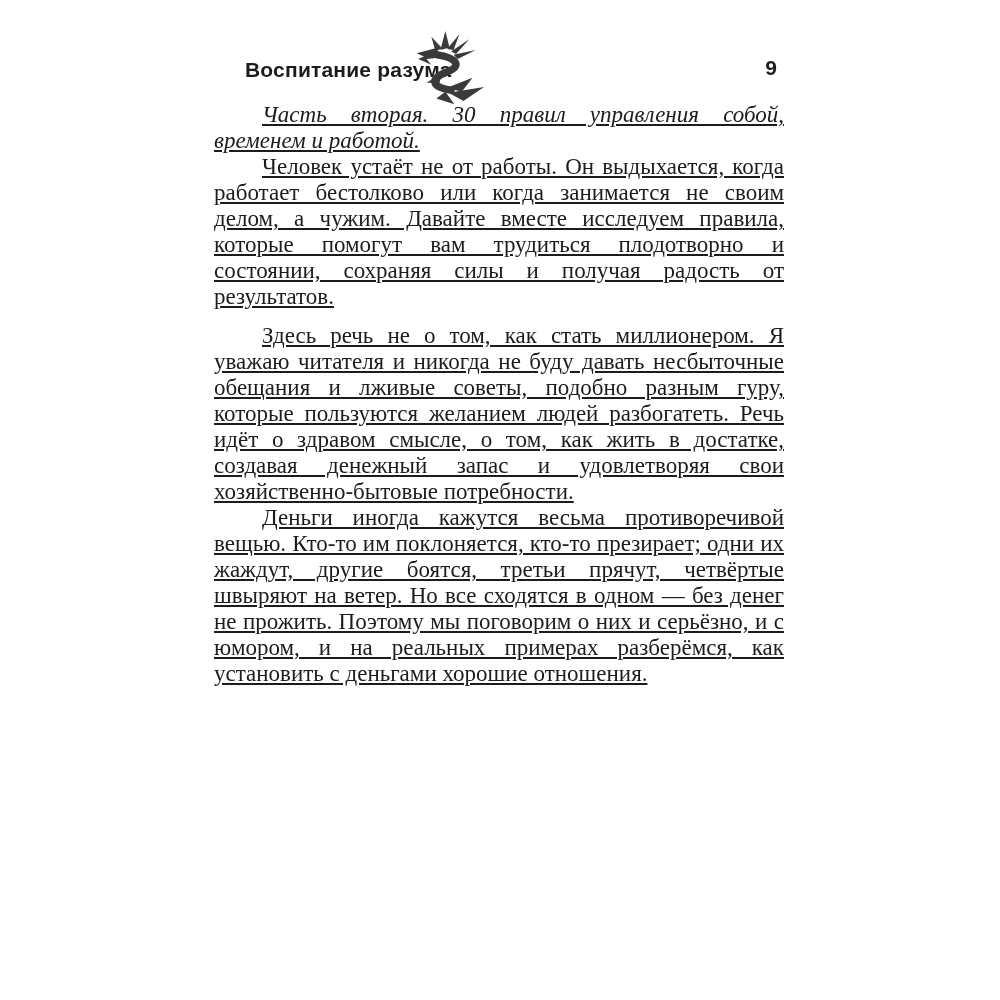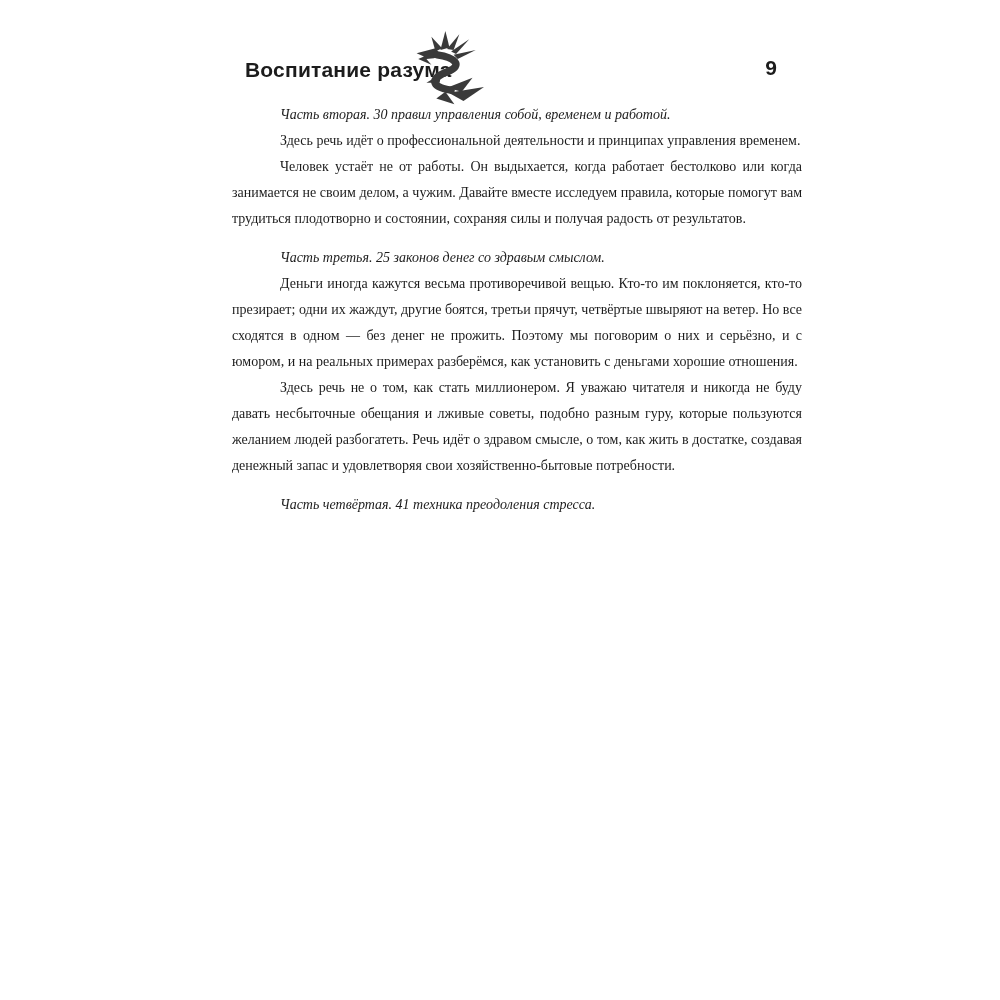--- a/index.html
+++ b/index.html
@@ -42,27 +42,28 @@
     width: 26px;
     text-align: center;
     font-family: "Liberation Sans", sans-serif;
     font-size: 21px;
     font-weight: 600;
     color: #1c1c1c;
   }
   
   .text-block {
     position: absolute;
-    left: 232px;
+    left: 214px;
     top: 102px;
     width: 570px;
-    font-size: 14px;
+    font-size: 23px;
     line-height: 26px;
     text-align: justify;
     hyphens: auto;
+    text-decoration: underline;
     -webkit-hyphens: auto;
   }
   .text-block p {
     margin: 0;
     text-indent: 48px;
   }
   .section-heading {
     font-style: italic;
   }
   .section + .section {
@@ -97,28 +98,25 @@
       <path d="M38 29 C 60 32, 69 42, 52 49 C 29 57, 29 68, 55 72" fill="none" stroke="#3a3a3a" stroke-width="9" stroke-linecap="round"></path>
     </svg>
   </span>
 
   <span class="page-number">9</span>
 
   <main class="text-block">
 
     <section class="section">
       <p class="section-heading">Часть вторая. 30 правил управления собой, временем и работой.</p>
-      <p>Здесь речь идёт о профессиональной деятельности и принципах управления временем.</p>
       <p>Человек устаёт не от работы. Он выдыхается, когда работает бестолково или когда занимается не своим делом, а чужим. Давайте вместе исследуем правила, которые помогут вам трудиться плодотворно и состоянии, сохраняя силы и получая радость от результатов.</p>
     </section>
 
     <section class="section">
-      <p class="section-heading">Часть третья. 25 законов денег со здравым смыслом.</p>
+      <p>Здесь речь не о том, как стать миллионером. Я уважаю читателя и никогда не буду давать несбыточные обещания и лживые советы, подобно разным гуру, которые пользуются желанием людей разбогатеть. Речь идёт о здравом смысле, о том, как жить в достатке, создавая денежный запас и удовлетворяя свои хозяйственно-бытовые потребности.</p>
       <p>Деньги иногда кажутся весьма противоречивой вещью. Кто-то им поклоняется, кто-то презирает; одни их жаждут, другие боятся, третьи прячут, четвёртые швыряют на ветер. Но все сходятся в одном — без денег не прожить. Поэтому мы поговорим о них и серьёзно, и с юмором, и на реальных примерах разберёмся, как установить с деньгами хорошие отношения.</p>
-      <p>Здесь речь не о том, как стать миллионером. Я уважаю читателя и никогда не буду давать несбыточные обещания и лживые советы, подобно разным гуру, которые пользуются желанием людей разбогатеть. Речь идёт о здравом смысле, о том, как жить в достатке, создавая денежный запас и удовлетворяя свои хозяйственно-бытовые потребности.</p>
     </section>
 
     <section class="section">
-      <p class="section-heading">Часть четвёртая. 41 техника преодоления стресса.</p>
     </section>
 
   </main>
 </div>
 
 </body></html>

